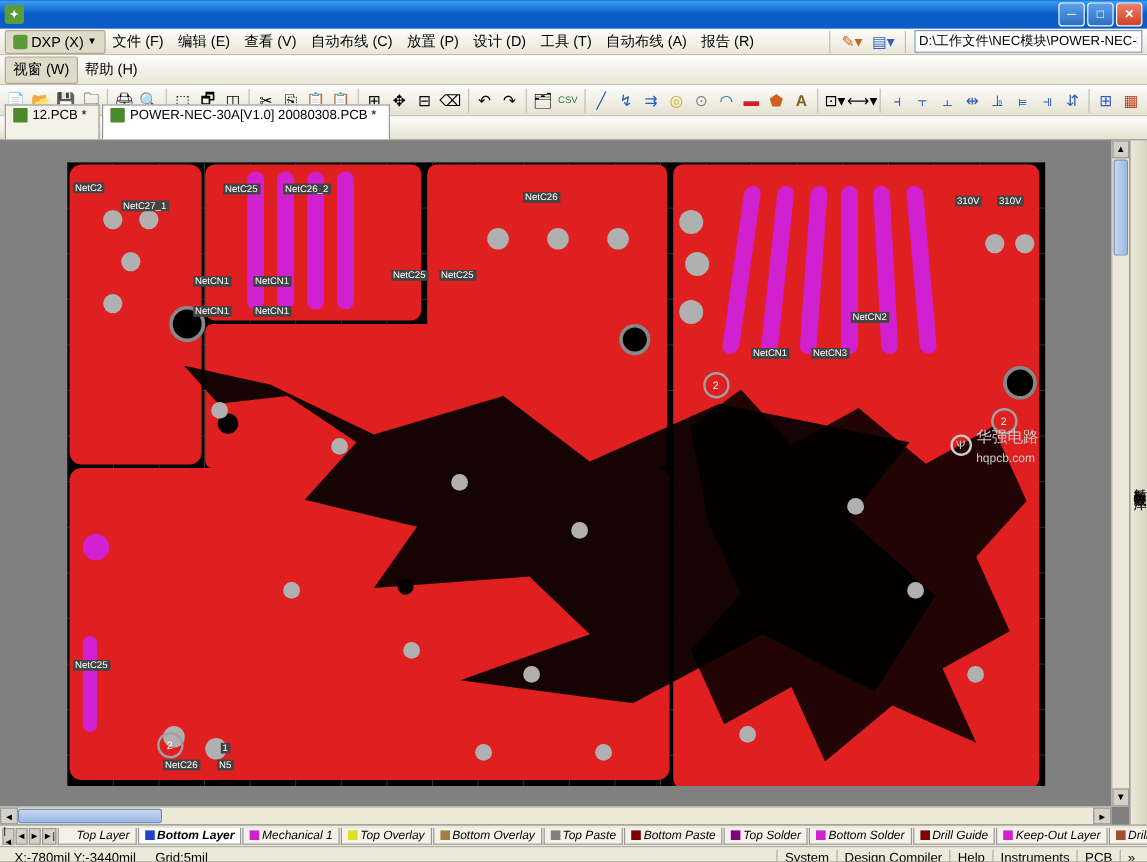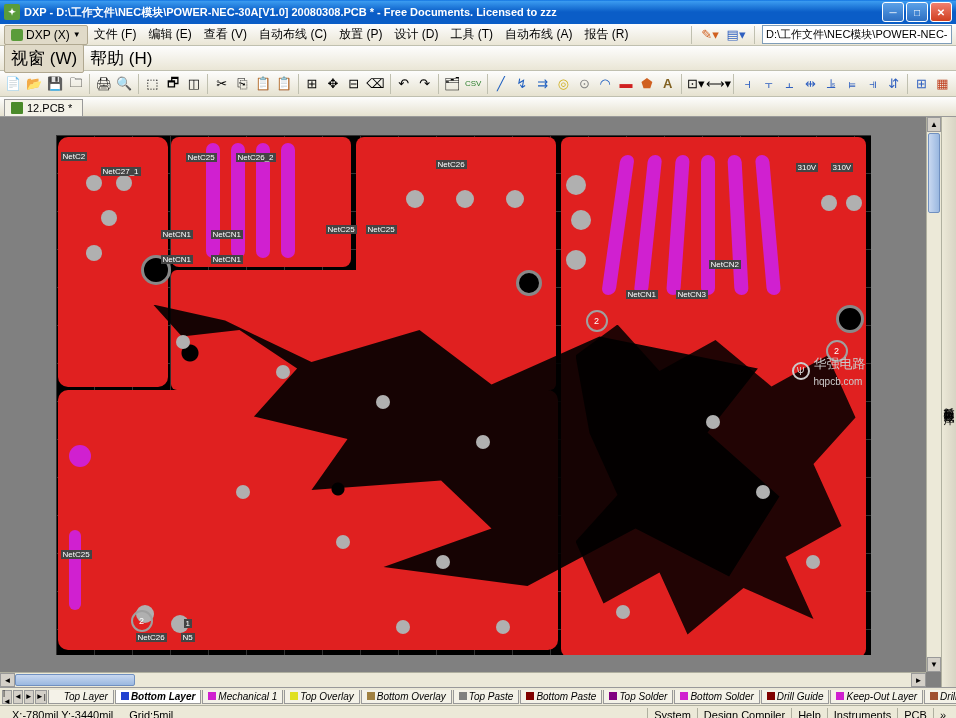--- a/index.html
+++ b/index.html
@@ -15,28 +15,28 @@
 .menubar { height: 22px; background: linear-gradient(to bottom, #fdfdfd, #eae6d6); display: flex; align-items: center; font-size: 12px; padding: 0 4px; border-bottom: 1px solid #c0c0b0; }
 .menu-item { padding: 2px 6px; cursor: pointer; }
 .menu-item:first-child { background: #e0dac8; border: 1px solid #b0a890; border-radius: 2px; display: inline-flex; align-items: center; }
 .menu-item .mi-icon { width: 12px; height: 12px; background: #5a9c3a; border-radius: 2px; margin-right: 3px; }
 .menu-item .chev { margin-left: 3px; font-size: 8px; }
 .menubar .spacer { flex: 1; }
 .menu-right { display: flex; align-items: center; gap: 4px; }
 .divider { width: 1px; height: 18px; background: #c0c0b0; margin: 0 3px; }
 .path-box { width: 190px; height: 19px; background: #fff; border: 1px solid #7f9db9; font-size: 11px; padding: 1px 3px; }
 
-.menubar2 { height: 22px; background: linear-gradient(to bottom, #fdfdfd, #eae6d6); display: flex; align-items: center; font-size: 17px; padding: 12px 4px; border-bottom: 1px solid #c0c0b0; }
+.menubar2 { height: 22px; background: linear-gradient(to bottom, #fdfdfd, #eae6d6); display: flex; align-items: center; font-size: 12px; padding: 12px 4px; border-bottom: 1px solid #c0c0b0; }
 
 .toolbar { height: 26px; background: linear-gradient(to bottom, #fdfdfd, #e6e2d0); display: flex; align-items: center; padding: 0 4px; border-bottom: 1px solid #c0c0b0; gap: 2px; }
 .tb-btn { width: 22px; height: 22px; border: 1px solid transparent; border-radius: 2px; display: inline-flex; align-items: center; justify-content: center; font-size: 13px; cursor: pointer; }
 .tb-sep { width: 1px; height: 20px; background: #c0c0b0; margin: 0 2px; }
 
 .doctabs { height: 20px; background: linear-gradient(to bottom, #fdfdfd, #e6e2d0); display: flex; align-items: flex-end; padding: 0 4px; font-size: 11px; border-bottom: 1px solid #999; }
-.doctab { padding: 2px 10px 2px 6px; background: #f4f2e8; border: 1px solid #999; border-bottom: none; margin-right: 2px; display: inline-flex; align-items: center; cursor: pointer; }
+.doctab { padding: 2px 10px 14px 6px; background: #f4f2e8; border: 1px solid #999; border-bottom: none; margin-right: 2px; display: inline-flex; align-items: center; cursor: pointer; }
 .doctab.active { background: #fff; }
 .doctab .dt-icon { width: 12px; height: 12px; background: #4a8a2a; margin-right: 4px; border-radius: 1px; }
 
 .workspace { position: relative; height: 570px; background: #808080; display: flex; }
 .design-area { flex: 1; position: relative; background: #808080; overflow: hidden; }
 .canvas-wrap { position: absolute; top: 0; left: 0; right: 15px; bottom: 15px; background: #808080; display: flex; align-items: center; justify-content: center; }
 .pcb-canvas { width: 815px; height: 520px; background: #000; position: relative; overflow: hidden; }
 .pcb-grid { position: absolute; inset: 0; background-image: linear-gradient(#333 1px, transparent 1px), linear-gradient(90deg, #333 1px, transparent 1px); background-size: 38px 38px; }
 .copper { position: absolute; background: #e02020; }
 .via { position: absolute; background: #b0b0b0; border-radius: 50%; }
@@ -67,21 +67,20 @@
 .statusbar { height: 18px; background: #ece9d8; display: flex; align-items: center; font-size: 11px; padding: 0 4px; border-top: 1px solid #b0b0a0; }
 .status-seg { padding: 0 8px; }
 .statusbar .spacer { flex: 1; }
 .status-btn { padding: 1px 6px; border-left: 1px solid #b0b0a0; cursor: pointer; }
 </style>
 </head>
 <body>
 
 <div class="titlebar">
   <span class="app-icon">✦</span>
-  <span>DXP - D:\工作文件\NEC模块\POWER-NEC-30A[V1.0] 20080308.PCB * - Free Documents. Licensed to zzz</span>
   <span class="spacer"></span>
   <span class="win-btn win-min">─</span>
   <span class="win-btn win-max">□</span>
   <span class="win-btn win-close">✕</span>
 </div>
 
 <div class="menubar">
   <span class="menu-item">
       <span class="mi-icon"></span>
       <span>DXP (X)</span>
@@ -163,20 +162,24 @@
   <span class="tb-btn" style="color:#3060c0">⇵</span>
   <span class="tb-sep"></span>
   <span class="tb-btn" style="color:#3060c0">⊞</span>
   <span class="tb-btn" style="color:#c04020">▦</span>
 </div>
 
 <div class="doctabs">
   <div class="doctab">
       <span class="dt-icon"></span>
       <span>12.PCB *</span>
+    </div>
+  <div class="doctab active">
+      <span class="dt-icon"></span>
+      <span>POWER-NEC-30A[V1.0] 20080308.PCB *</span>
     </div>
 </div>
 
 <div class="workspace">
   <div class="design-area">
     <div class="canvas-wrap">
       <div class="pcb-canvas">
         <div class="pcb-grid"></div>
 
         <div class="copper" style="left:2px;top:2px;width:110px;height:250px;border-radius:10px"></div>

